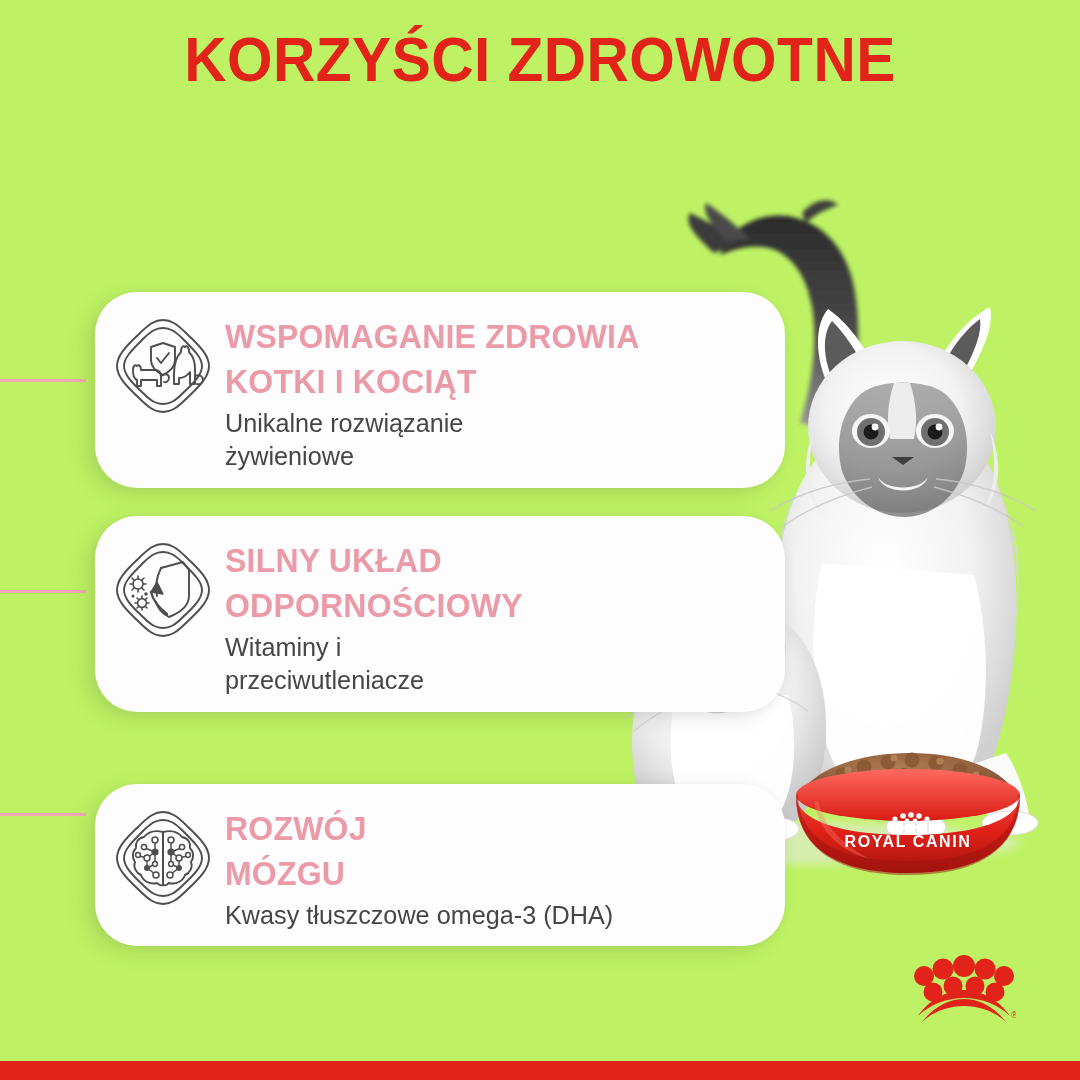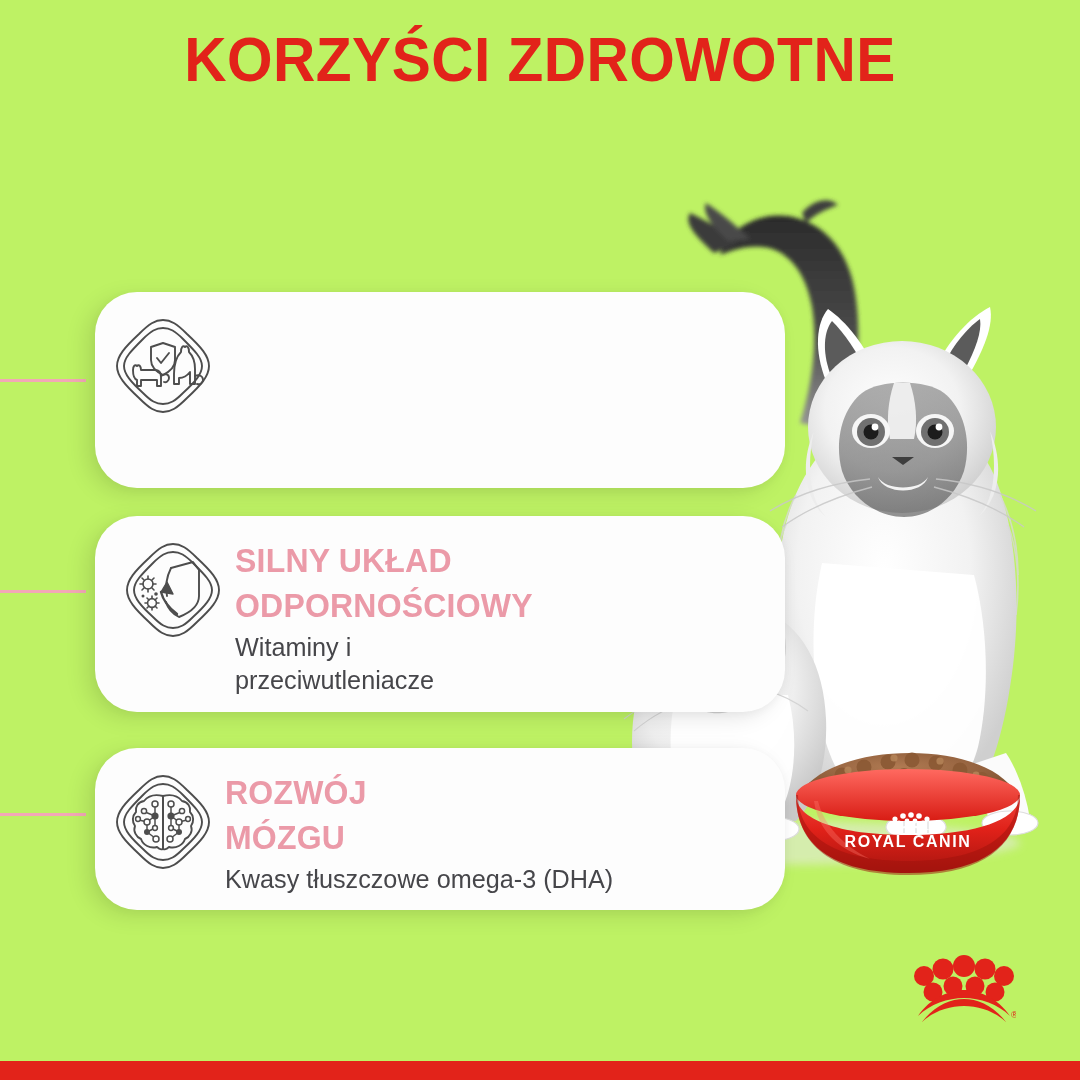--- a/index.html
+++ b/index.html
@@ -55,22 +55,22 @@
     width: 690px;
     background: #fdfdfd;
     border-radius: 42px;
     box-shadow: -9px 6px 22px rgba(0,0,0,0.10), 0 2px 10px rgba(0,0,0,0.04);
     display: flex;
     align-items: flex-start;
     box-sizing: border-box;
     padding: 18px 0 18px 0;
   }
   .benefit-card.card-1 { top: 292px; height: 196px; }
-  .benefit-card.card-2 { top: 516px; height: 196px; padding-left: 10px; }
-  .benefit-card.card-3 { top: 748px; height: 162px; }
+  .benefit-card.card-2 { top: 516px; height: 196px; }
+  .benefit-card.card-3 { top: 784px; height: 162px; }
 
   .card-icon {
     flex: 0 0 auto;
     width: 124px;
     margin-left: 6px;
     display: flex;
     align-items: center;
     justify-content: center;
     padding-top: 4px;
   }
@@ -395,20 +395,26 @@
                  C 76 62, 72 64, 68 64 L 68 70 L 63 70 L 63 60
                  C 63 50, 66 42, 70 38 Z"></path>
         <path d="M84 62 C 88 60, 92 62, 92 66 C 92 69, 89 71, 86 70"></path>
 
         <path d="M22 56 C 22 52, 24 50, 26 52 C 28 50, 30 52, 30 56
                  L 44 56 C 48 56, 50 59, 50 63 L 50 72 L 46 72 L 46 66
                  L 30 66 L 30 72 L 26 72 L 26 66 C 23 65, 22 61, 22 56 Z"></path>
         <path d="M50 62 C 54 59, 58 60, 58 64 C 58 67, 55 69, 53 68"></path>
       </svg>
     </div>
+    <div class="card-text">
+      <div class="card-heading">WSPOMAGANIE ZDROWIA
+KOTKI I KOCIĄT</div>
+      <div class="card-sub">Unikalne rozwiązanie
+żywieniowe</div>
+    </div>
   </div>
 
   <div class="benefit-card card-2">
     <div class="card-icon">
       <svg width="104" height="104" viewBox="0 0 104 104" xmlns="http://www.w3.org/2000/svg" fill="none" stroke="#4d4d4d" stroke-width="1.9" stroke-linecap="round" stroke-linejoin="round">
         <path d="M52 6 C 60 6, 66 10, 76 20 C 90 33, 98 42, 98 52 C 98 62, 90 71, 76 84
                  C 66 94, 60 98, 52 98 C 44 98, 38 94, 28 84 C 14 71, 6 62, 6 52
                  C 6 42, 14 33, 28 20 C 38 10, 44 6, 52 6 Z"></path>
         <path d="M52 14 C 59 14, 64 17, 72 25 C 84 37, 91 44, 91 52 C 91 60, 84 68, 72 79
                  C 64 87, 59 90, 52 90 C 45 90, 40 87, 32 79 C 20 68, 13 60, 13 52

